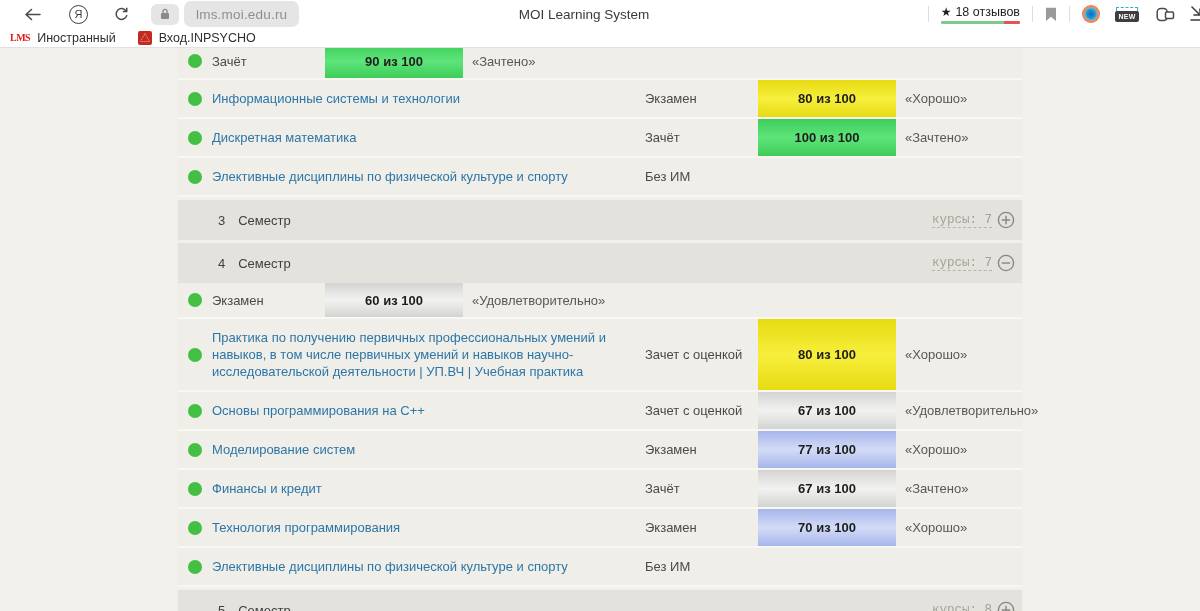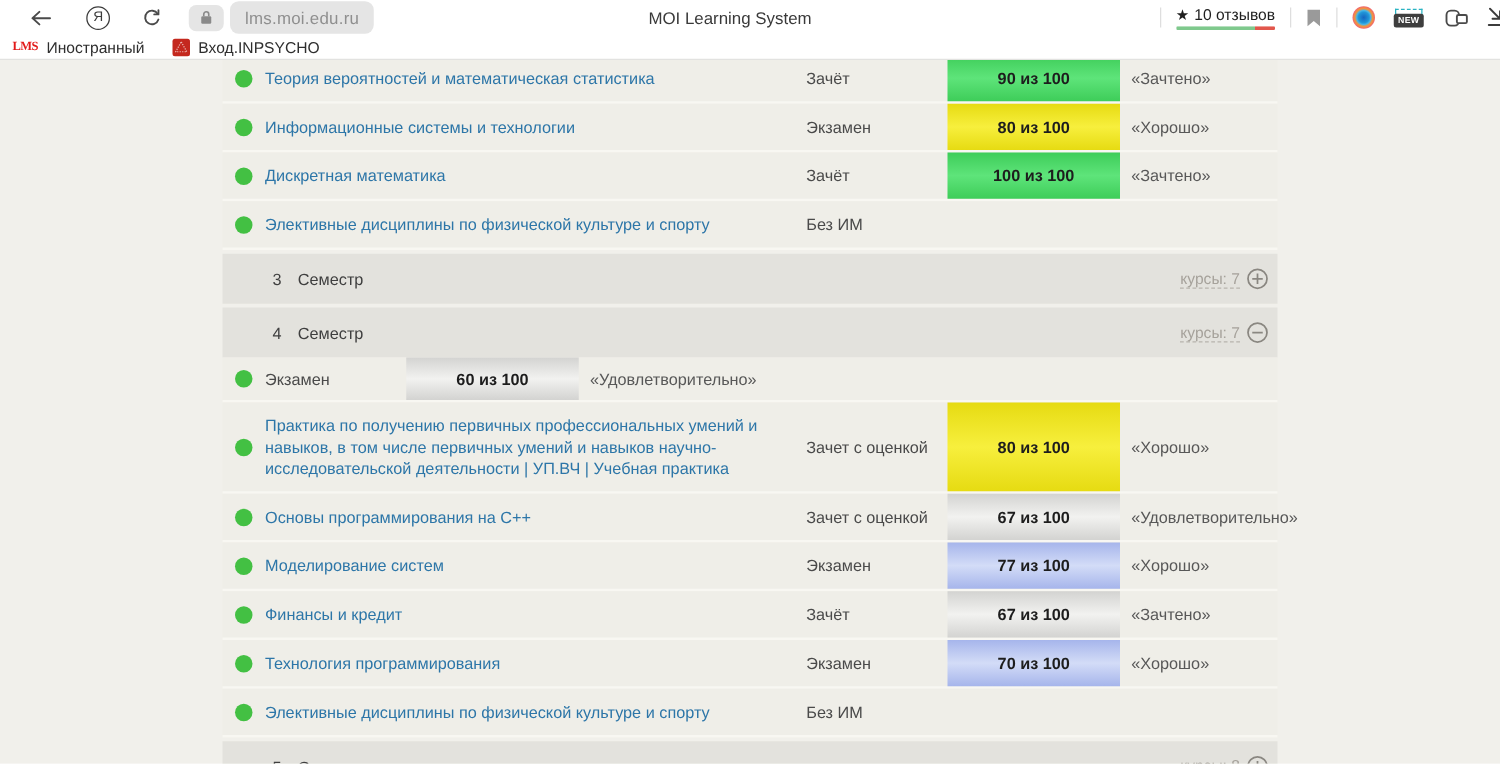--- a/index.html
+++ b/index.html
@@ -52,21 +52,21 @@
   .dot{width:14px;height:14px;border-radius:50%;background:#43c043;}
   .col-name{width:433px;box-sizing:border-box;padding:10px 16px 10px 0;flex-shrink:0;
     font-size:13px;line-height:17px;color:#2d76a8;cursor:pointer;}
   .col-exam{width:113px;flex-shrink:0;font-size:13px;color:#4a4a4a;}
   .col-score{width:138px;flex-shrink:0;align-self:stretch;display:flex;align-items:center;justify-content:center;
     font-size:13px;font-weight:bold;color:#1d1d1d;}
   .col-grade{flex:1;padding-left:9px;font-size:13px;color:#585858;}
   .row-sem{height:40px;background:#e3e2dd;margin-top:3px;display:flex;align-items:center;}
   .sem-num{padding-left:40px;font-size:13px;color:#3f3f3f;}
   .sem-label{padding-left:13px;font-size:13px;color:#3f3f3f;}
-  .sem-right{margin-left:auto;display:flex;align-items:center;gap:5px;padding-right:7px;}
+  .sem-right{margin-left:auto;display:flex;align-items:center;gap:5px;padding-right:7px;font-family:Liberation Mono, monospace;}
   .courses-link{font-size:12.5px;color:#a6a29b;border-bottom:1px dashed #b8b4ad;cursor:pointer;line-height:14px;}
   .toggle-btn{display:flex;cursor:pointer;}
 </style>
 </head>
 <body>
 
 <div class="toolbar">
   <div class="tb-left">
     <span class="back-btn">
       <svg width="17" height="13" viewBox="0 0 17 13">
@@ -87,21 +87,21 @@
         </svg>
     </span>
     <span class="url-chip">lms.moi.edu.ru</span>
   </div>
   <div class="page-title">MOI Learning System</div>
   <div class="tb-right">
     <span class="vdiv"></span>
     <span class="reviews">
       <span class="reviews-top">
         <span class="star-glyph">★</span>
-        <span>10 отзывов</span>
+        <span>18 отзывов</span>
       </span>
       <span class="reviews-bar">
         <span class="bar-green"></span>
           <span class="bar-red"></span>
       </span>
     </span>
     <span class="vdiv"></span>
     <span class="flag-btn">
       <svg width="12" height="15" viewBox="0 0 12 15">
           <path d="M1 0.8h10v13.2l-5-4.2-5 4.2z" fill="#9a9a9a"></path>
@@ -143,21 +143,20 @@
     <span class="bm-label">Вход.INPSYCHO</span>
   </span>
 </div>
 
 <div class="content">
   <div class="grades-table">
       <div class="row-course">
     <span class="col-dot">
           <span class="dot"></span>
         </span>
-    <span class="col-name">Теория вероятностей и математическая статистика</span>
     <span class="col-exam">Зачёт</span>
     <span class="col-score" style="background: linear-gradient(rgb(62, 205, 89), rgb(94, 228, 122) 50%, rgb(62, 205, 89));">90 из 100</span>
     <span class="col-grade">«Зачтено»</span>
   </div>
       <div class="row-course">
     <span class="col-dot">
           <span class="dot"></span>
         </span>
     <span class="col-name">Информационные системы и технологии</span>
     <span class="col-exam">Экзамен</span>

